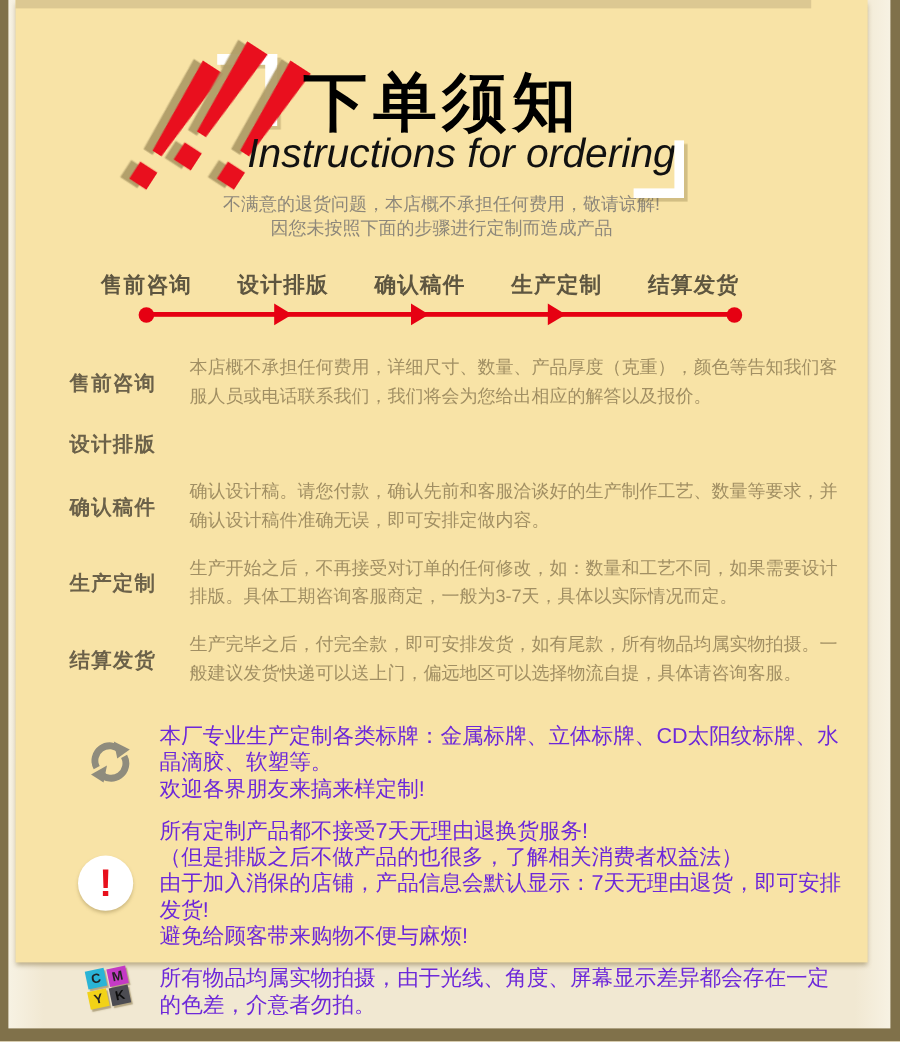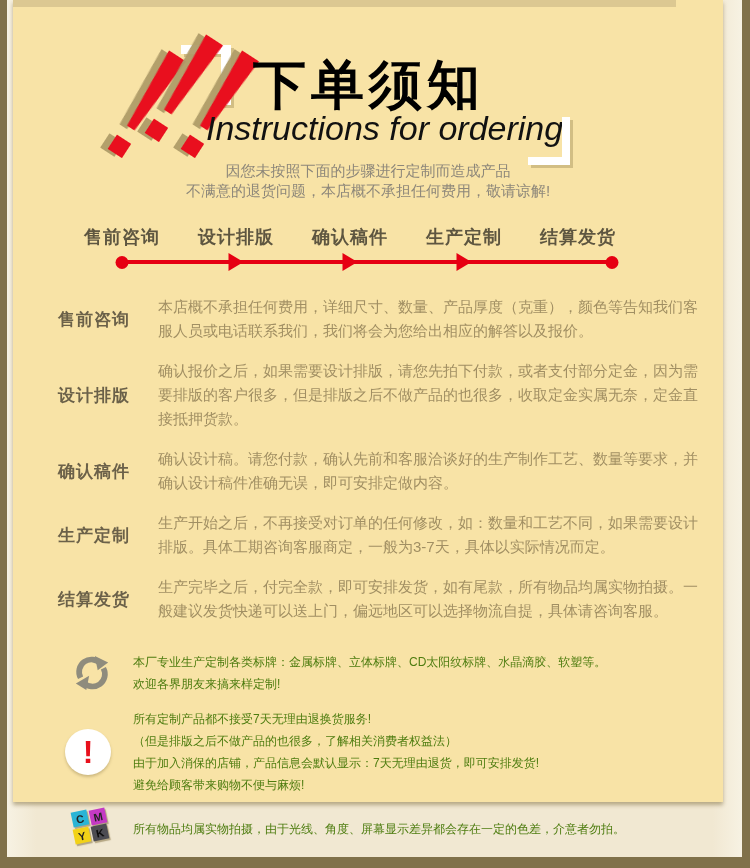--- a/index.html
+++ b/index.html
@@ -50,21 +50,21 @@
   .steps { padding:20px 22px 0 45px; }
   .step-row { display:flex; align-items:center; margin-bottom:16px; }
   .step-label { width:80px; flex:0 0 80px; font-size:17px; font-weight:bold;
     color:#6b6149; letter-spacing:1px; }
   .step-text { margin-left:20px; font-size:15px; line-height:24px; color:#a18f63; }
 
   
   .notes { padding:12px 22px 0 56px; }
   .note-row { display:flex; align-items:center; margin-bottom:13px; }
   .note-icon { flex:0 0 64px; display:flex; justify-content:flex-start; align-items:center; }
-  .note-text { font-size:12px; line-height:22px; color:#4d7c0f; }
+  .note-text { font-size:18px; line-height:22px; color:#6d28d9; }
   .excl-circle { width:46px; height:46px; border-radius:50%; background:#fff;
     box-shadow:0 2px 3px rgba(140,120,70,.4); display:flex; align-items:center;
     justify-content:center; font-size:32px; font-weight:900; color:#e8101c; margin-left:-4px; }
   .cmyk { position:relative; width:44px; height:40px; margin-left:2px; }
   .cmyk .tile { position:absolute; width:16px; height:15px; transform:rotate(-12deg);
     display:flex; align-items:center; justify-content:center;
     font-size:11px; font-weight:bold; color:#222; box-shadow:1px 2px 1px rgba(120,100,50,.5); }
   .cmyk .c { left:1px;  top:2px;  background:#2ab4d6; }
   .cmyk .m { left:19px; top:0;    background:#c43ac4; }
   .cmyk .y { left:3px;  top:19px; background:#f2d217; }
@@ -89,22 +89,22 @@
           <div class="bar"></div>
           <div class="dot"></div>
         </div>
       <div class="excl excl3">
           <div class="bar"></div>
           <div class="dot"></div>
         </div>
       <div class="title">下单须知</div>
       <div class="subtitle">Instructions for ordering</div>
       <div class="warn">
+        <div>不满意的退货问题，本店概不承担任何费用，敬请谅解!</div>
         <div>因您未按照下面的步骤进行定制而造成产品</div>
-        <div>不满意的退货问题，本店概不承担任何费用，敬请谅解!</div>
       </div>
       <div class="bracket-br"></div>
     </div>
 
     <div class="timeline">
       <div class="tl-labels">
         <div class="cell">售前咨询</div>
         <div class="cell">设计排版</div>
         <div class="cell">确认稿件</div>
         <div class="cell">生产定制</div>
@@ -120,21 +120,20 @@
       </div>
     </div>
 
     <div class="steps">
       <div class="step-row">
         <div class="step-label">售前咨询</div>
         <div class="step-text">本店概不承担任何费用，详细尺寸、数量、产品厚度（克重），颜色等告知我们客服人员或电话联系我们，我们将会为您给出相应的解答以及报价。</div>
       </div>
       <div class="step-row">
         <div class="step-label">设计排版</div>
-        <div class="step-text">确认报价之后，如果需要设计排版，请您先拍下付款，或者支付部分定金，因为需要排版的客户很多，但是排版之后不做产品的也很多，收取定金实属无奈，定金直接抵押货款。</div>
       </div>
       <div class="step-row">
         <div class="step-label">确认稿件</div>
         <div class="step-text">确认设计稿。请您付款，确认先前和客服洽谈好的生产制作工艺、数量等要求，并确认设计稿件准确无误，即可安排定做内容。</div>
       </div>
       <div class="step-row">
         <div class="step-label">生产定制</div>
         <div class="step-text">生产开始之后，不再接受对订单的任何修改，如：数量和工艺不同，如果需要设计排版。具体工期咨询客服商定，一般为3-7天，具体以实际情况而定。</div>
       </div>
       <div class="step-row">

